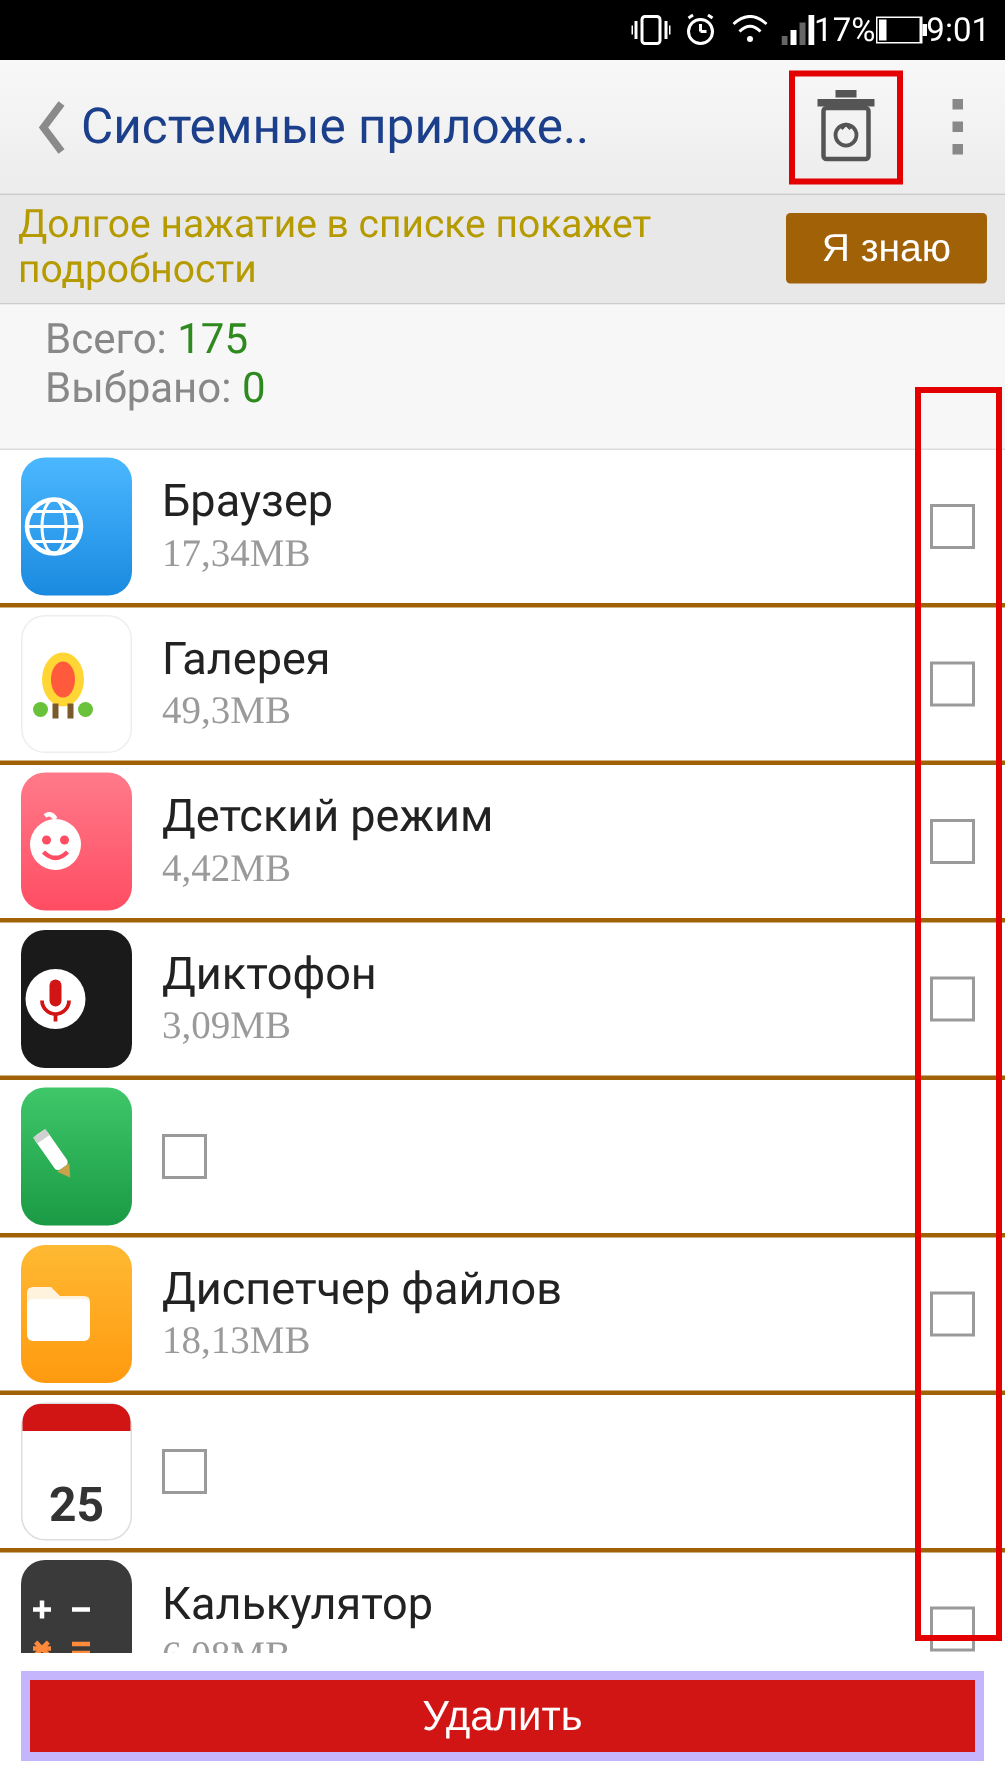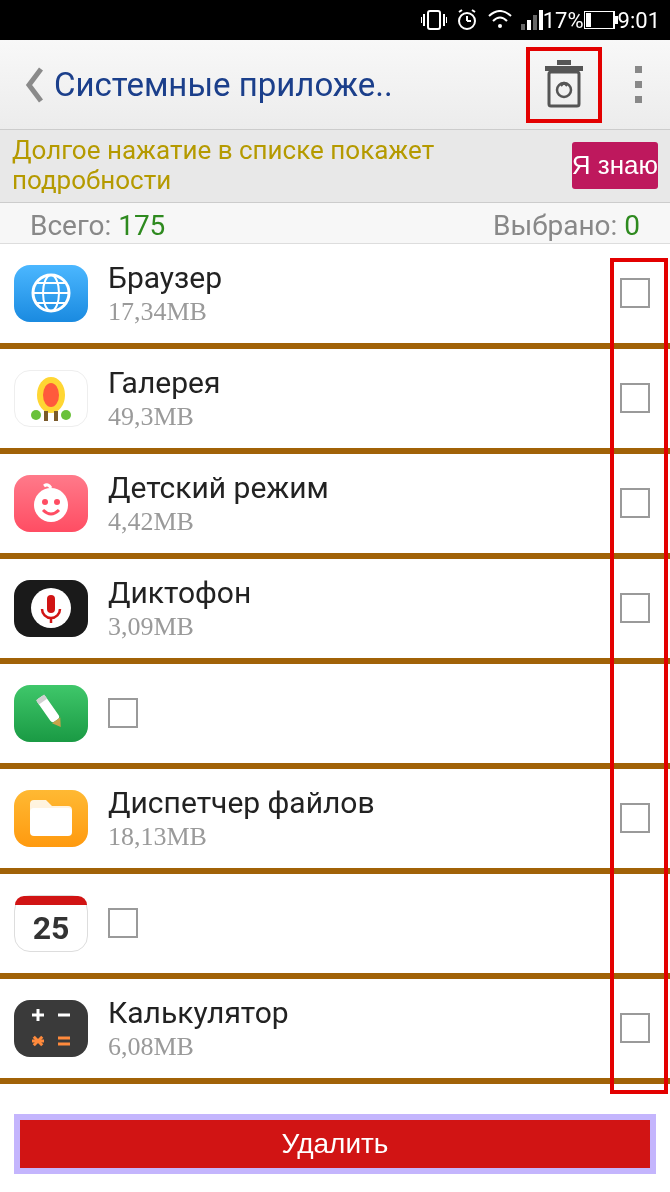--- a/index.html
+++ b/index.html
@@ -71,55 +71,56 @@
     padding: 6px 12px;
     border-bottom: 1px solid #ccc;
   }
   .hint-text {
     flex:1;
     color: #b59a00;
     font-size: 26px;
     line-height: 1.15;
   }
   .hint-btn {
-    background: #be185d;
+    background: #a16207;
     color:#fff;
     font-size: 26px;
-    padding: 8px 0;
+    padding: 8px 24px;
     border-radius: 3px;
     border:none;
   }
 
   
   .summary {
     display:flex;
     justify-content:space-between;
-    padding: 6px 30px 1px;
+    padding: 6px 30px 24px;
     font-size: 28px;
     color:#888;
     background:#f7f7f7;
     border-bottom:1px solid #ddd;
+    flex-direction:column;
   }
   .summary .green { color:#2e8a1f; }
 
   
   .list { }
   .row {
     display:flex;
     align-items:center;
     height: 105px;
-    border-bottom: 6px solid #a16207;
+    border-bottom: 3px solid #a16207;
     padding: 0 14px 0 14px;
     position:relative;
   }
   .app-icon {
-    width: 74px; height:57px;
+    width: 74px; height:92px;
     border-radius: 16px;
     flex-shrink:0;
-    display:flex; align-items:center; justify-content:center;
+    display:flex; align-items:center; justify-content:space-between;
     margin-right: 20px;
   }
   .app-text { flex:1; }
   .app-name { font-size: 30px; color:#222; }
   .app-size { font-size: 26px; color:#9a9a9a; margin-top:2px;font-family:Liberation Serif, serif; }
   .chk {
     width: 30px; height: 30px;
     border: 2px solid #9a9a9a;
     background:#fff;
     margin-right: 6px;

